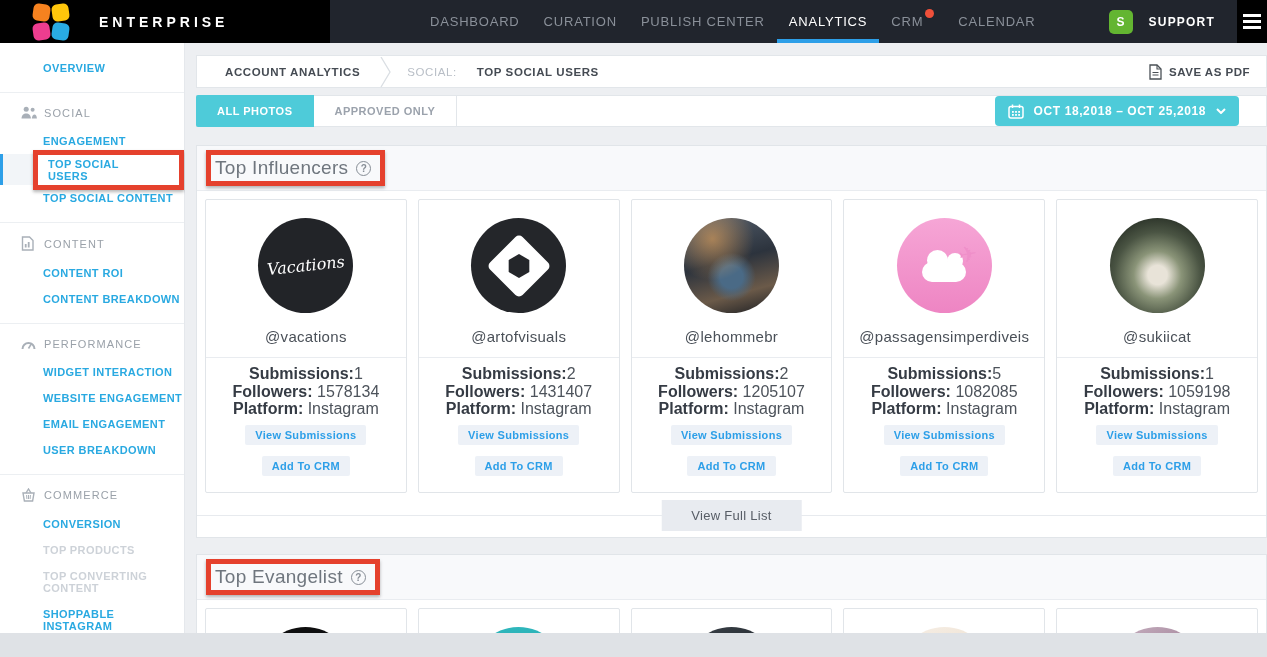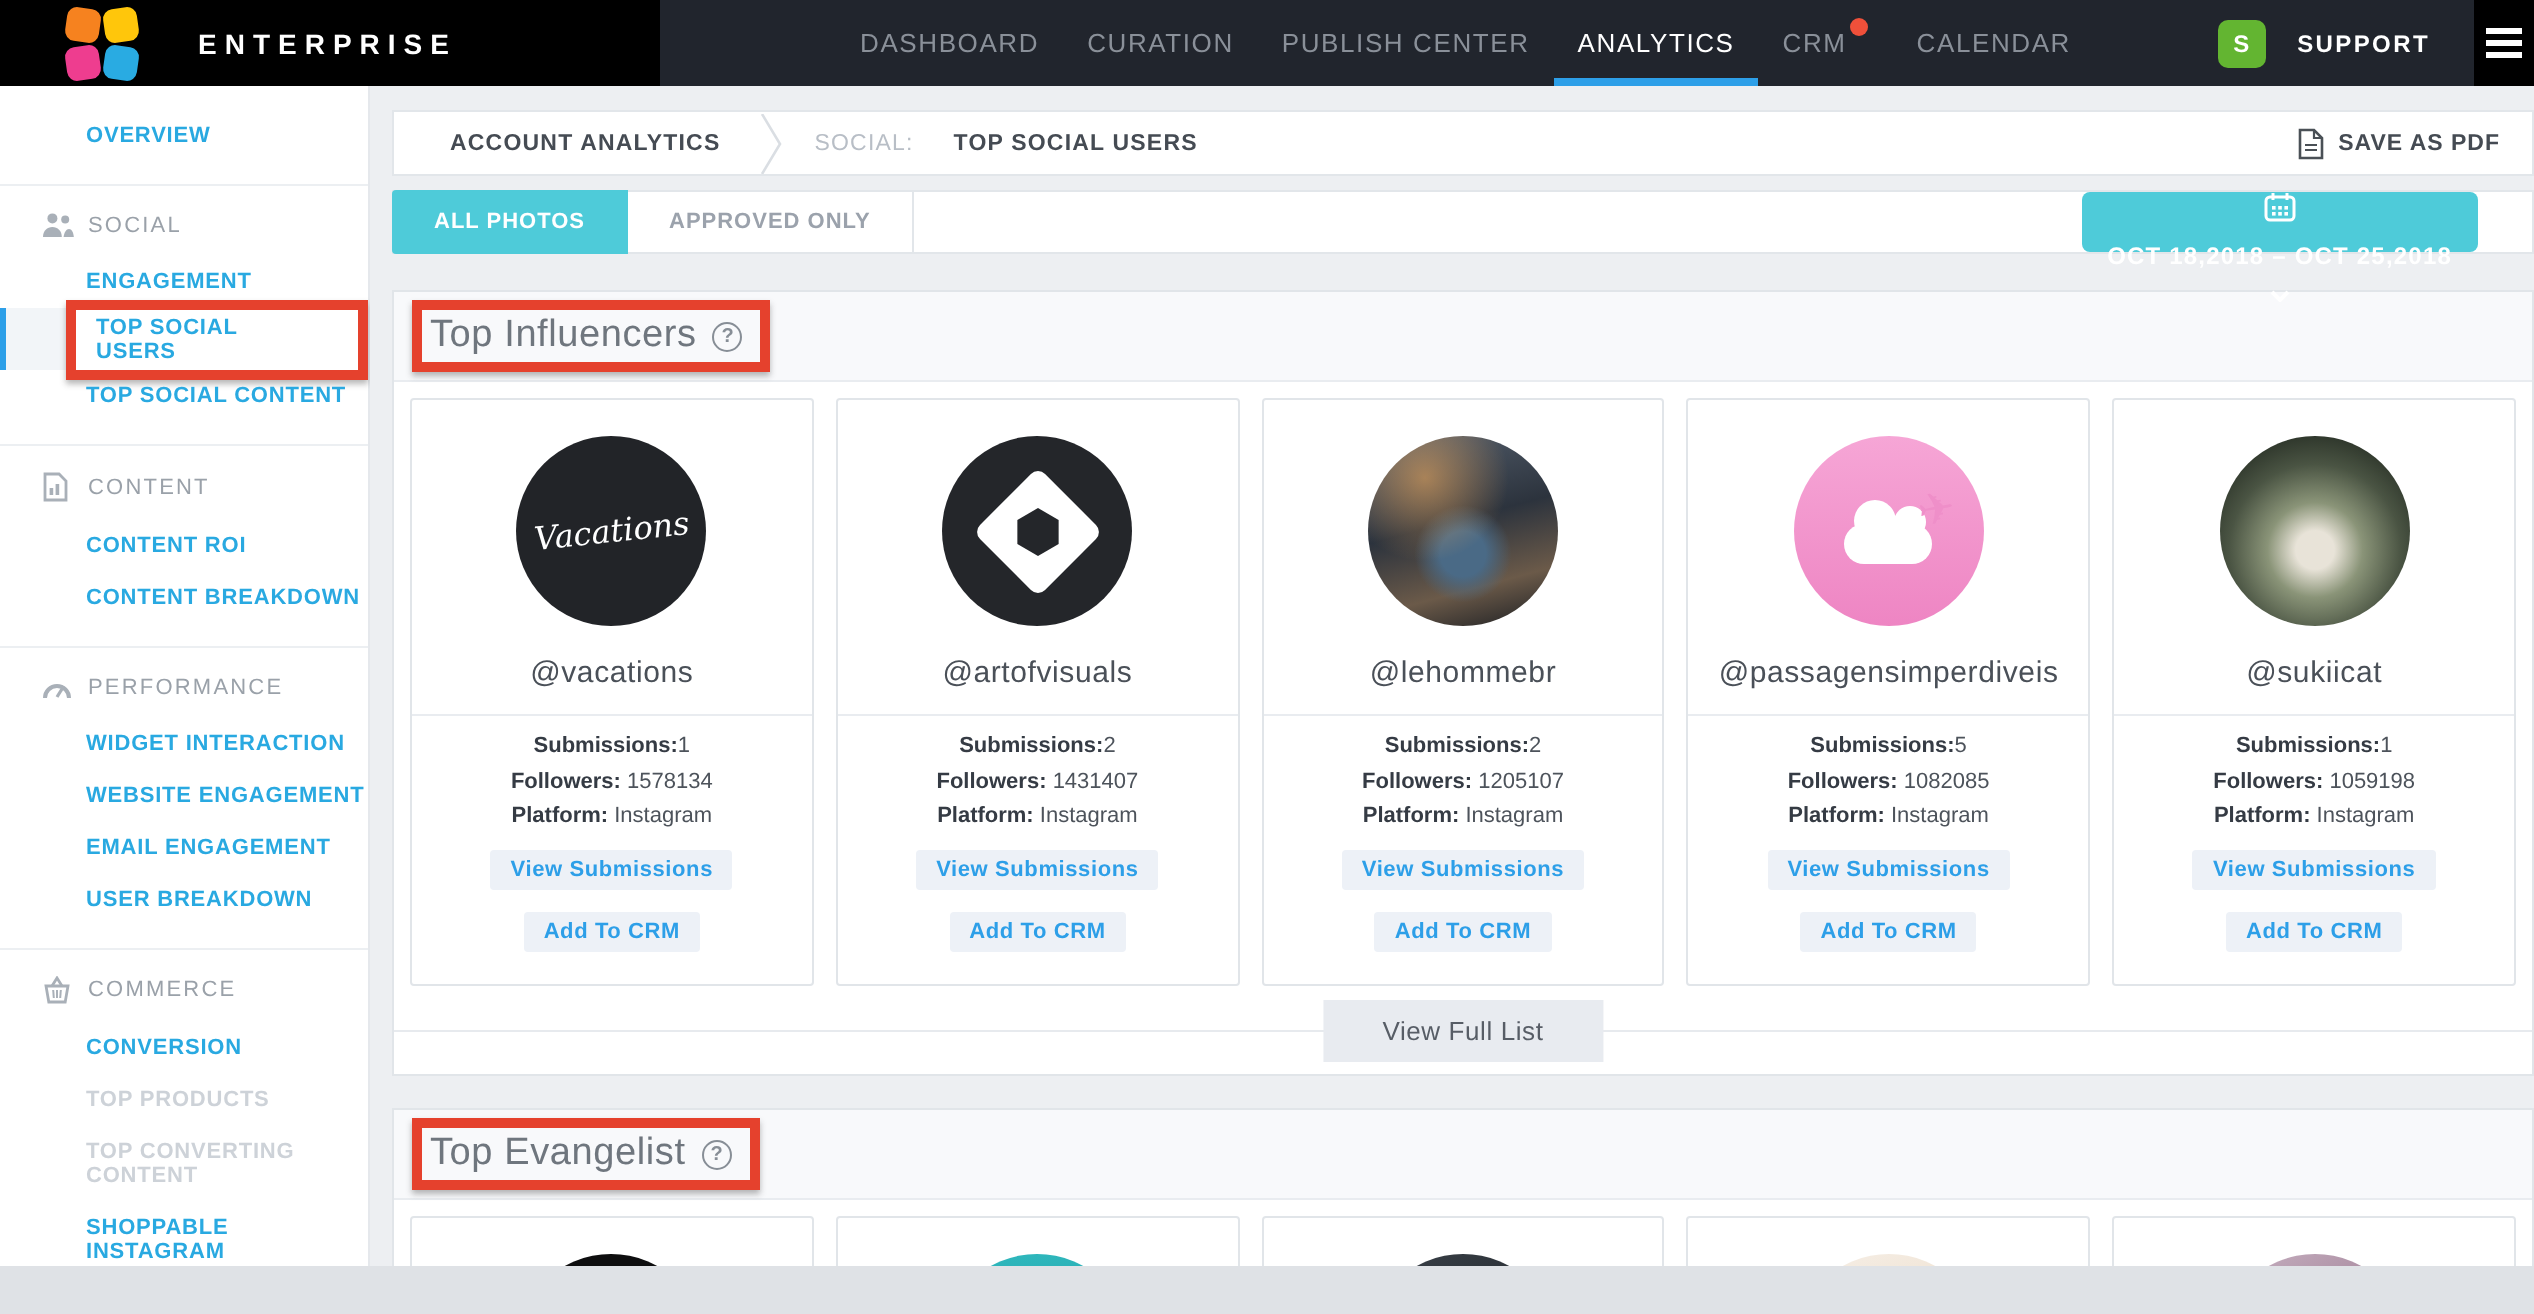--- a/index.html
+++ b/index.html
@@ -62,39 +62,39 @@
 
   .filterbar { height:32px; background:#fff; border:1px solid #e2e6ea; margin-top:7px; display:flex;
                align-items:center; padding-right:27px; }
   .tab { height:32px; display:flex; align-items:center; padding:0 21px; font-size:11px; font-weight:bold;
          letter-spacing:0.5px; cursor:pointer; border:none; background:none; font-family:inherit; }
   .tab.on { background:#4ecbd9; color:#fff; border-radius:2px 0 0 2px; margin:-1px 0 -1px -1px; }
   .tab.off { color:#9ba2ac; border-right:1px solid #e2e6ea; }
   .fspacer { flex:1; }
   .datebtn { height:30px; background:#4ecbd9; border:none; border-radius:4px; color:#fff; display:flex;
              align-items:center; gap:10px; padding:0 13px; font-size:12px; font-weight:bold;
-             letter-spacing:0.6px; cursor:pointer; font-family:inherit;flex-direction:column; }
+             letter-spacing:0.6px; cursor:pointer; font-family:inherit; }
 
   .panel { background:#fff; border:1px solid #e1e5e9; margin-top:18px; }
   .panel.evang { margin-top:16px; }
   .phead { height:45px; background:#f8f9fb; border-bottom:1px solid #e9ecf0; display:flex;
            align-items:center; padding-left:9px; }
   .phead .red-box { display:inline-flex; align-items:center; gap:8px; padding:2px 9px 2px 4px; }
   .ptitle { font-size:19px; font-weight:400; color:#6f767e; letter-spacing:0.3px; }
   .help { width:15px; height:15px; border:1.5px solid #878e96; border-radius:50%; color:#878e96;
           font-size:10px; font-weight:bold; display:inline-flex; align-items:center; justify-content:center;
           cursor:pointer; flex:none; }
 
   .cards { display:flex; gap:11px; padding:8px 8px 0 8px; }
   .card { flex:1; background:#fff; border:1px solid #e1e5e9; border-radius:2px; text-align:center;
           padding-top:18px; height:294px; position:relative; }
   .av { width:95px; height:95px; border-radius:50%; margin:0 auto; position:relative; overflow:hidden; }
   .handle { margin-top:15px; font-size:15px; color:#4a5058; letter-spacing:0.3px; }
   .cdiv { border-top:1px solid #e9ecf0; margin-top:12px; }
-  .stats { padding-top:7px; font-size:11px; color:#4d535b; }
+  .stats { padding-top:7px; font-size:16px; color:#4d535b; }
   .srow { line-height:17.5px; }
   .srow b { color:#353b44; }
   .cbtn { display:block; margin:7px auto 0; background:#edf1f7; color:#2d9fe8; border:none; font-weight:bold;
           font-size:11px; letter-spacing:0.3px; padding:0 10px; height:20px; line-height:20px;
           border-radius:2px; cursor:pointer; font-family:inherit; }
   .cbtn.crm { margin-top:11px; }
   .pfoot { position:relative; height:44px; }
   .pfoot::before { content:""; position:absolute; left:0; right:0; top:22px; border-top:1px solid #e7eaee; }
   .flbtn { position:absolute; left:50%; top:7px; transform:translateX(-50%); background:#e8ebf0; border:none;
            color:#575d66; font-size:13px; letter-spacing:0.3px; padding:8px 30px; cursor:pointer;

